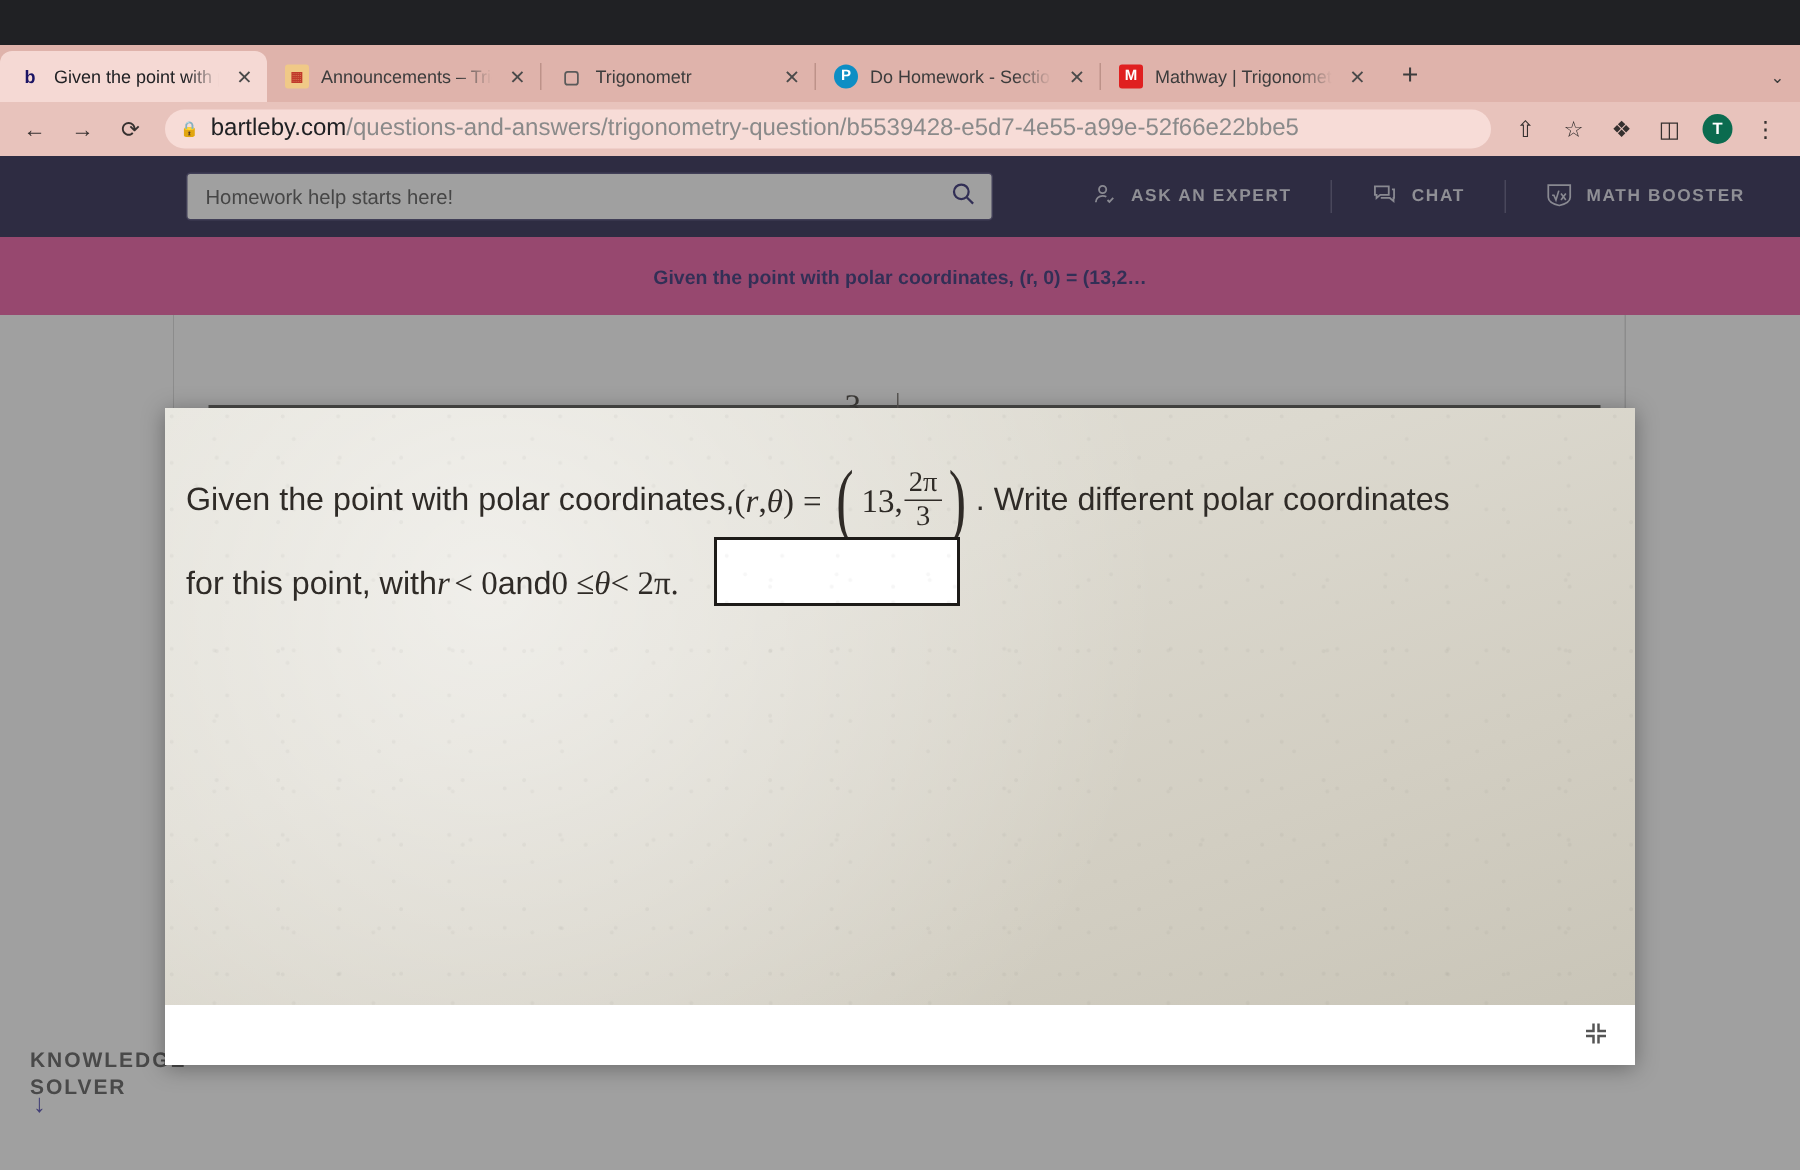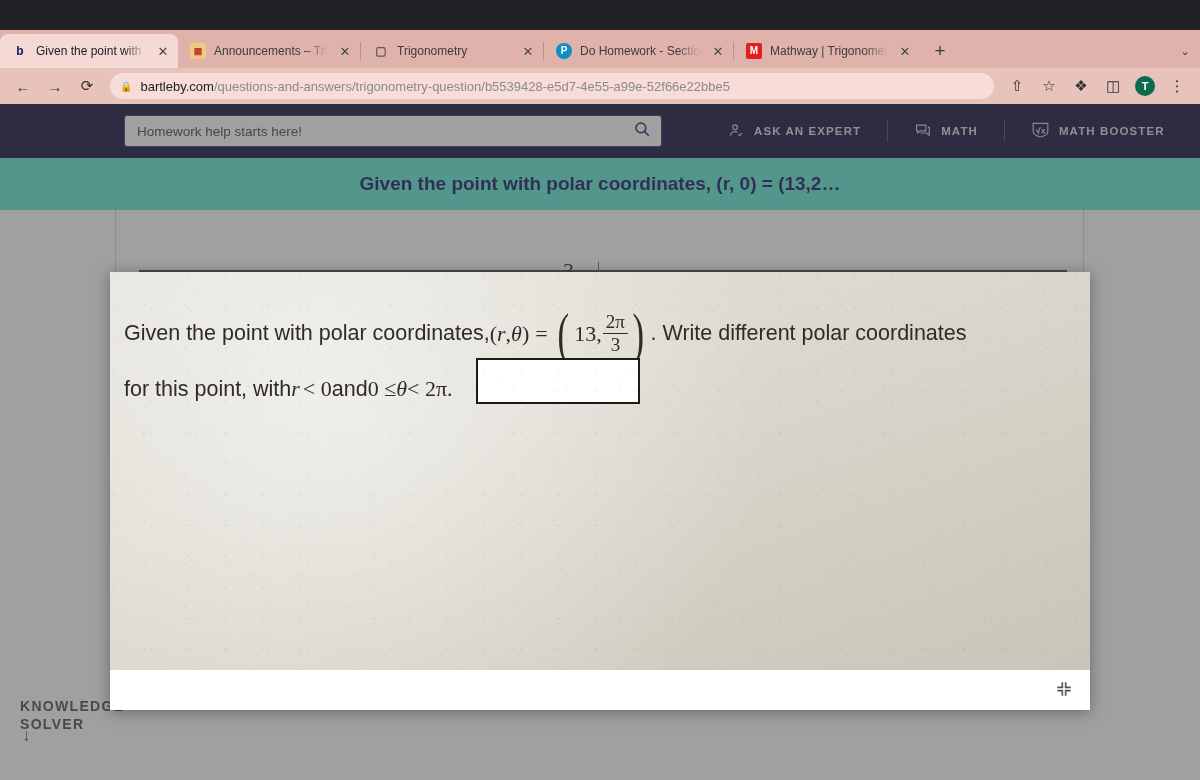--- a/index.html
+++ b/index.html
@@ -79,21 +79,21 @@
     color: #35302f; font-size: 15px;
   }
   .omnibox {
     flex: 1 1 auto; height: 26px; margin: 0 6px;
     background: #f7dcd7; border-radius: 13px;
     display: flex; align-items: center;
     padding: 0 10px; gap: 8px;
     min-width: 0;
   }
   .omnibox .url {
-    font-size: 13px; color: #8a8a8a; white-space: nowrap;
+    font-size: 16px; color: #8a8a8a; white-space: nowrap;
     overflow: hidden; text-overflow: ellipsis;
   }
   .omnibox .url b { color: #202124; font-weight: 400; }
   .tb-right { display: flex; align-items: center; gap: 2px; flex: none; }
   .avatar-t {
     width: 20px; height: 20px; border-radius: 50%;
     background: #0b6b4f; color: #fff;
     font-size: 11px; font-weight: bold;
     display: flex; align-items: center; justify-content: center;
   }
@@ -119,23 +119,23 @@
   .nav-links { display: flex; align-items: center; margin-left: 40px; }
   .nav-link {
     display: flex; align-items: center; gap: 9px;
     color: #dcdce8; font-size: 11.5px; font-weight: bold;
     letter-spacing: 1.1px;
     padding: 0 26px;
   }
   .nav-div { width: 1px; height: 22px; background: #4a4570; }
 
   .subhead {
-    height: 52px; background: #5eead4;
-    display: flex; align-items: center; justify-content: center;
-    font-size: 19px; font-weight: bold; color: #1b1464;
+    height: 52px; background: #ec4899;
+    display: flex; align-items: center; justify-content: center;
+    font-size: 13px; font-weight: bold; color: #1b1464;
   }
 
   .content-area { position: relative; height: 570px; background: #ffffff; }
 
   .qcard {
     position: absolute; left: 115px; top: 0px; width: 969px; height: 439px;
     border: 1px solid #d6d6d6; border-top: none;
     border-radius: 0 0 6px 6px;
     background: #ffffff;
   }
@@ -250,21 +250,21 @@
     <div class="tab" style="width:182px;">
       <span class="favicon" style="color:#c0392b;background:#f0c987;border-radius:2px;font-size:9px;">▦</span>
       <span class="tab-title">Announcements – Trigonometr</span>
       <span class="tab-close">✕</span>
     </div>
 
     <div class="tab-sep"></div>
 
     <div class="tab" style="width:182px;">
       <span class="favicon" style="color:#5a5a5a;">▢</span>
-      <span class="tab-title">Trigonometry</span>
+      <span class="tab-title">Trigonometr</span>
       <span class="tab-close">✕</span>
     </div>
 
     <div class="tab-sep"></div>
 
     <div class="tab" style="width:189px;">
       <span class="favicon" style="color:#fff;background:#0d8ec4;border-radius:50%;font-size:10px;">P</span>
       <span class="tab-title">Do Homework - Section 10.4</span>
       <span class="tab-close">✕</span>
     </div>
@@ -331,21 +331,21 @@
           <span>ASK AN EXPERT</span>
         </div>
         <div class="nav-div"></div>
         <div class="nav-link">
           <span>
             <svg width="18" height="17" viewBox="0 0 24 24" fill="none" stroke="#cfcfe0" stroke-width="1.7">
               <path d="M3 4.5h13v8H8l-3.5 3v-3H3z"></path>
                 <path d="M8.5 15.5h8.5l3.5 3v-3h.5v-8H19"></path>
             </svg>
           </span>
-          <span>MATH</span>
+          <span>CHAT</span>
         </div>
         <div class="nav-div"></div>
         <div class="nav-link">
           <span>
             <svg width="19" height="18" viewBox="0 0 26 24" fill="none" stroke="#cfcfe0" stroke-width="1.6">
               <path d="M3 3h20v11c0 4-6 6.6-10 7.6C9 20.6 3 18 3 14z"></path>
               <path d="M6.5 12.2l1.6 0 1.9 4.4 2.6-8.6" stroke-width="1.5"></path>
               <path d="M14.6 10.6l4.4 6M19 10.6l-4.4 6" stroke-width="1.5"></path>
             </svg>
           </span>

